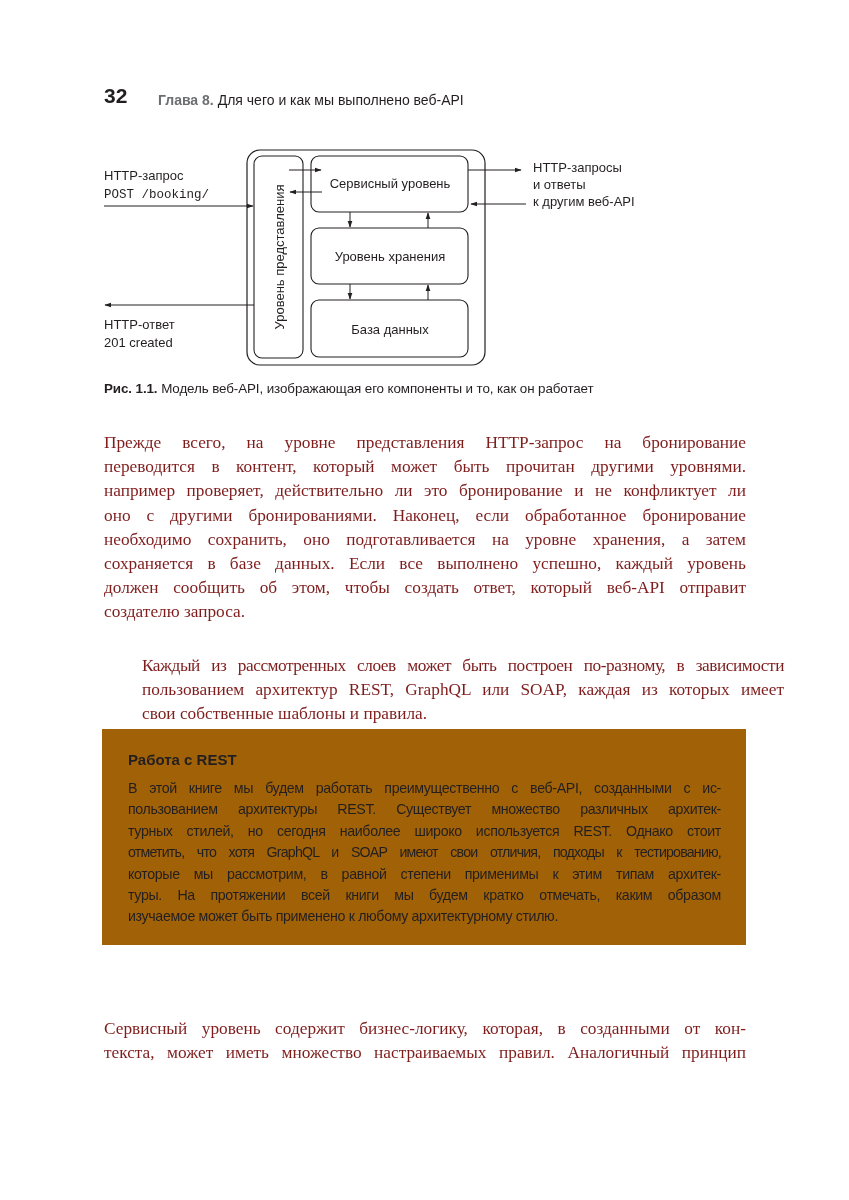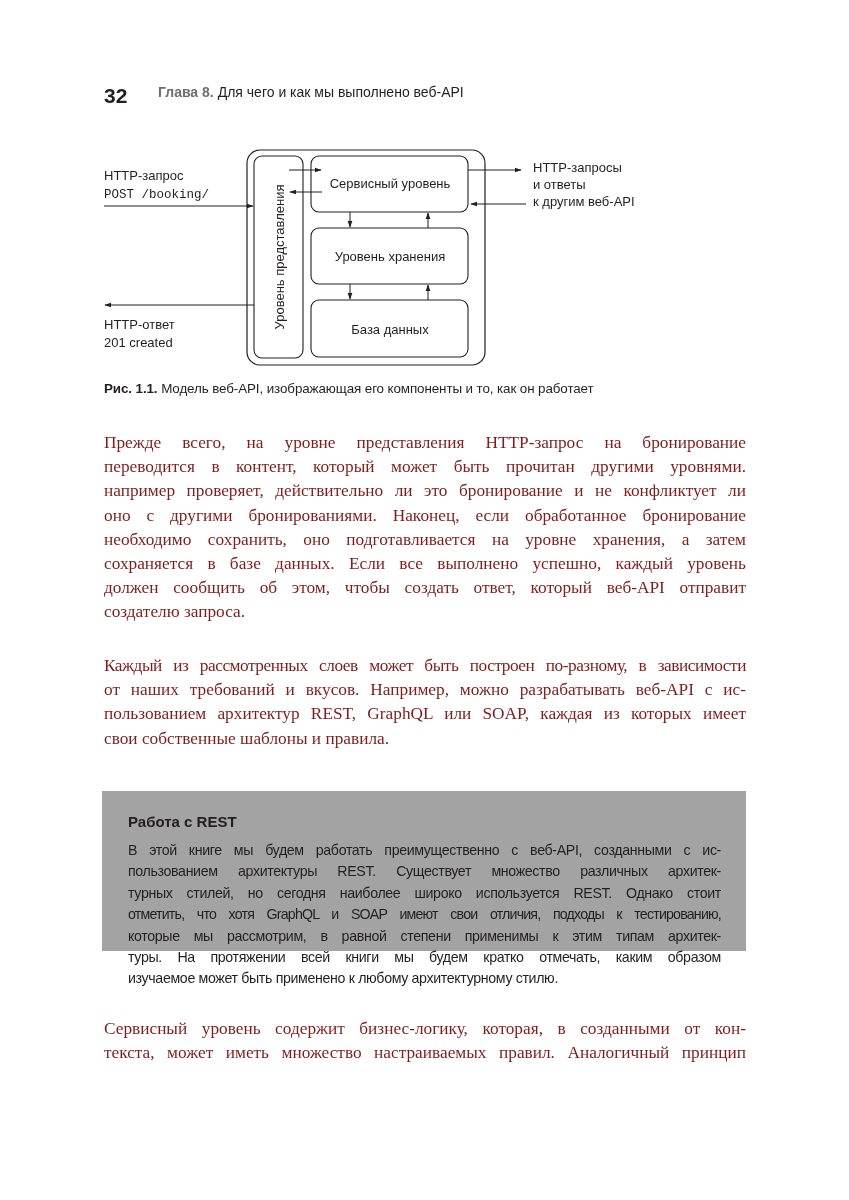--- a/index.html
+++ b/index.html
@@ -1,33 +1,33 @@
 <!DOCTYPE html>
 <html><head>
 <meta charset="utf-8">
 <style>
   html, body { margin: 0; padding: 0; background: #ffffff; }
   body { width: 849px; height: 1200px; position: relative; overflow: hidden; color: #231f20; }
-  .header { position: absolute; left: 104px; top: 84px; display: flex; align-items: flex-start; }
+  .header { position: absolute; left: 104px; top: 84px; display: flex; align-items: flex-end; }
   .page-num { font-family: "Liberation Sans", sans-serif; font-weight: bold; font-size: 21px; color: #231f20; width: 54px; }
   .chapter-label { font-family: "Liberation Sans", sans-serif; font-weight: bold; font-size: 14px; color: #6d6e71; }
   .chapter-title { font-family: "Liberation Sans", sans-serif; font-size: 14px; color: #231f20; margin-left: 4px; }
 
   .diagram { position: absolute; left: 0; top: 0; width: 849px; height: 380px; }
   .dtext { font-family: "Liberation Sans", sans-serif; font-size: 13px; fill: #231f20; }
   .dmono { font-family: "Liberation Mono", monospace; font-size: 12.5px; fill: #231f20; }
 
   .caption { position: absolute; left: 104px; top: 381px; font-family: "Liberation Sans", sans-serif; font-size: 13.4px; color: #231f20; letter-spacing: -0.1px; }
   .caption b { font-weight: bold; }
 
   .para { position: absolute; left: 104px; width: 642px; font-family: "Liberation Serif", serif; font-size: 17.3px; line-height: 24.2px; color: #7f1d1d; }
   .para .line { display: block; text-align: justify; text-align-last: justify; white-space: nowrap; }
   .para .line.last { text-align-last: left; }
 
-  .sidebar { position: absolute; left: 102px; top: 791px; width: 644px; height: 160px; background: #a3a3a3; }
+  .sidebar { position: absolute; left: 102px; top: 729px; width: 644px; height: 216px; background: #a16207; }
   .sidebar-title { position: absolute; left: 26px; top: 22px; font-family: "Liberation Sans", sans-serif; font-weight: bold; font-size: 15px; color: #231f20; }
   .sidebar-body { position: absolute; left: 26px; top: 49px; width: 593px; font-family: "Liberation Sans", sans-serif; font-size: 14.2px; line-height: 21.4px; color: #231f20; }
   .sidebar-body .line { display: block; text-align: justify; text-align-last: justify; white-space: nowrap; letter-spacing: -0.35px; }
   .sidebar-body .line.last { text-align-last: left; }
 </style>
 </head>
 <body>
 
 <div class="header">
   <span class="page-num">32</span>
@@ -89,23 +89,22 @@
   <span class="line">Прежде всего, на уровне представления HTTP-запрос на бронирование</span>
   <span class="line">переводится в контент, который может быть прочитан другими уровнями.</span>
   <span class="line">например проверяет, действительно ли это бронирование и не конфликтует ли</span>
   <span class="line">оно с другими бронированиями. Наконец, если обработанное бронирование</span>
   <span class="line">необходимо сохранить, оно подготавливается на уровне хранения, а затем</span>
   <span class="line">сохраняется в базе данных. Если все выполнено успешно, каждый уровень</span>
   <span class="line">должен сообщить об этом, чтобы создать ответ, который веб-API отправит</span>
   <span class="line last">создателю запроса.</span>
 </div>
 
-<div class="para" style="top:654px;">
+<div class="para" style="top:654px;margin-left:38px;">
   <span class="line" style="letter-spacing:-0.45px;">Каждый из рассмотренных слоев может быть построен по-разному, в зависимости</span>
-  <span class="line">от наших требований и вкусов. Например, можно разрабатывать веб-API с ис-</span>
   <span class="line">пользованием архитектур REST, GraphQL или SOAP, каждая из которых имеет</span>
   <span class="line last">свои собственные шаблоны и правила.</span>
 </div>
 
 <div class="sidebar">
   <div class="sidebar-title">Работа с REST</div>
   <div class="sidebar-body">
     <span class="line">В этой книге мы будем работать преимущественно с веб-API, созданными с ис-</span>
     <span class="line">пользованием архитектуры REST. Существует множество различных архитек-</span>
     <span class="line">турных стилей, но сегодня наиболее широко используется REST. Однако стоит</span>

